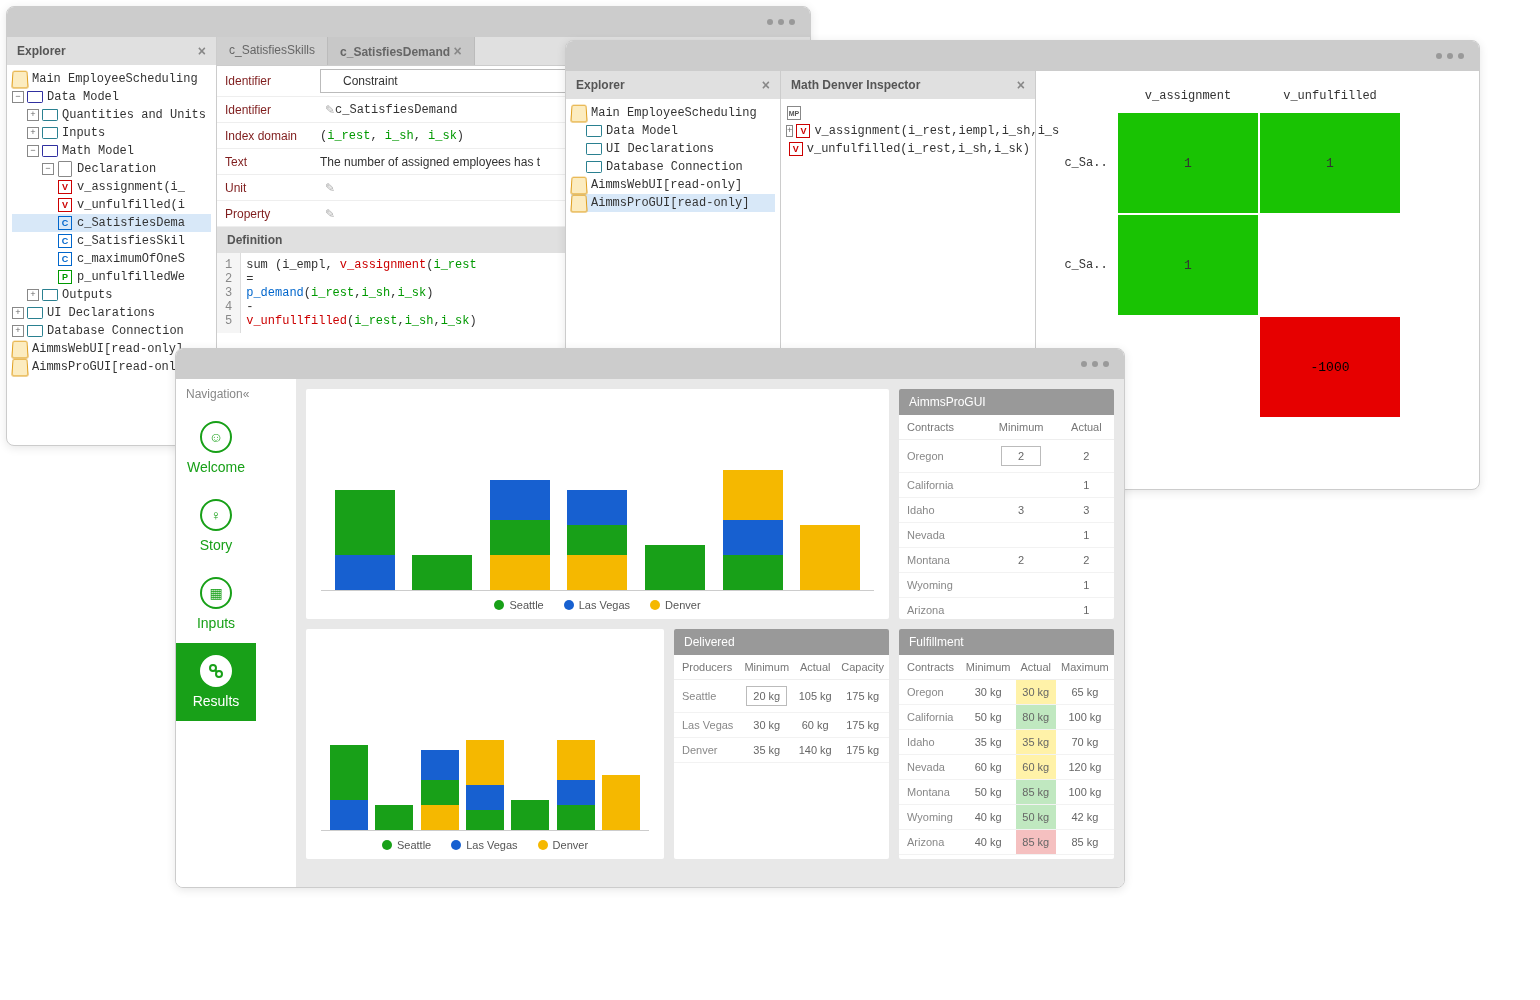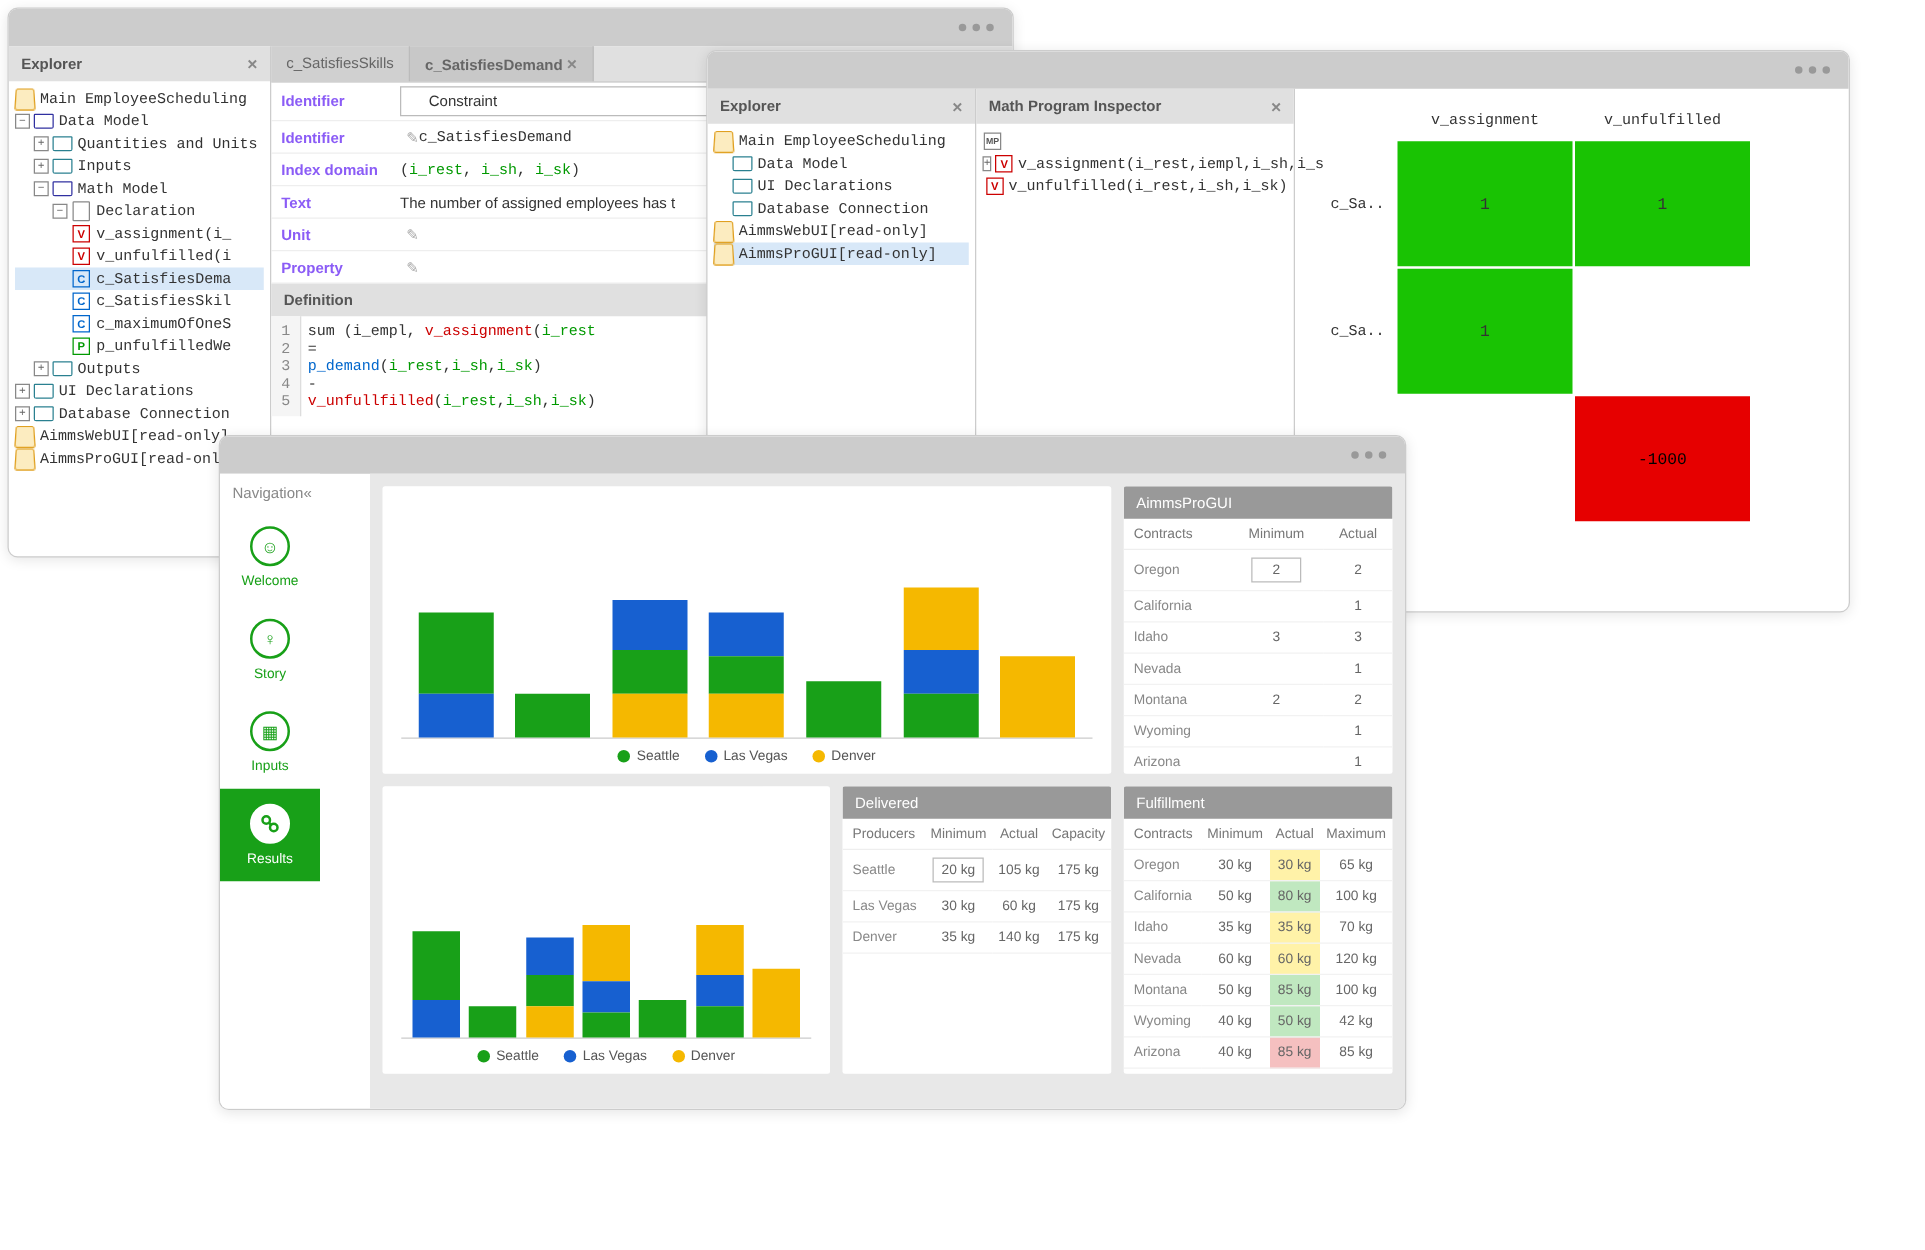--- a/index.html
+++ b/index.html
@@ -23,21 +23,21 @@
 .icon-letter.v { border-color: #c00; color: #c00; }
 .icon-letter.c { border-color: #06c; color: #06c; }
 .icon-letter.p { border-color: #090; color: #090; }
 .icon-letter.mp { border-color: #888; color: #555; font-size: 7px; }
 .tree-row.sel { background: #d8e8f8; }
 .tabs { display: flex; background: #e0e0e0; border-bottom: 1px solid #ccc; }
 .tab { padding: 6px 12px; background: #d0d0d0; border-right: 1px solid #bbb; color: #666; }
 .tab.active { background: #c8c8c8; font-weight: bold; }
 .form-section { padding: 0; }
 .form-row { display: flex; align-items: center; border-bottom: 1px solid #eee; padding: 3px 8px; min-height: 26px; }
-.form-label { width: 95px; color: #8b5cf6; font-weight: bold; font-size: 12px; }
+.form-label { width: 95px; color: #7f1d1d; font-weight: normal; font-size: 12px; }
 .form-value { flex: 1; font-family: 'Courier New', monospace; }
 .form-edit { color: #aaa; margin-left: 5px; }
 .select-box { border: 1px solid #bbb; padding: 4px 22px; flex: 1; display: flex; justify-content: space-between; background: #fff; }
 .code-area { display: flex; font-family: 'Courier New', monospace; font-size: 12px; }
 .code-gutter { background: #f5f5f5; padding: 5px 8px; color: #888; text-align: right; border-right: 1px solid #ddd; }
 .code-text { padding: 5px; white-space: nowrap; }
 .kw-red { color: #c00; }
 .kw-blue { color: #06c; }
 .kw-green { color: #090; }
 .matrix { display: grid; grid-template-columns: 60px 140px 140px; grid-template-rows: 30px 100px 100px 100px; gap: 2px; padding: 10px 20px; }
@@ -45,21 +45,21 @@
 .matrix-cell { display: flex; align-items: center; justify-content: center; font-family: 'Courier New'; font-size: 13px; }
 .cell-green { background: #19c303; }
 .cell-red { background: #e60000; color: #000; }
 .nav-sidebar { width: 80px; background: #fff; }
 .nav-hdr { padding: 8px 10px; color: #888; display: flex; justify-content: space-between; align-items: center; }
 .nav-item { display: flex; flex-direction: column; align-items: center; padding: 12px 5px; gap: 6px; }
 .nav-item.active { background: #18a018; color: #fff; }
 .nav-circle { width: 32px; height: 32px; border: 2px solid #18a018; border-radius: 50%; display: flex; align-items: center; justify-content: center; color: #18a018; font-size: 14px; }
 .nav-item.active .nav-circle { border-color: #fff; color: #fff; background: #fff; }
 .nav-item.active .nav-circle svg { stroke: #18a018; }
-.nav-label { font-size: 11px; color: #18a018; }
+.nav-label { font-size: 14px; color: #18a018; }
 .nav-item.active .nav-label { color: #fff; }
 .dash-body { flex: 1; background: #e8e8e8; padding: 10px; display: grid; grid-template-columns: 1fr 215px 215px; grid-template-rows: 230px 230px; gap: 10px; }
 .card { background: #fff; display: flex; flex-direction: column; border-radius: 2px; overflow: hidden; }
 .card-hdr { background: #999; color: #fff; padding: 6px 10px; font-size: 12px; }
 .card.span2 { grid-column: span 2; }
 .chart-body { flex: 1; padding: 10px 15px 5px; display: flex; flex-direction: column; }
 .chart-area { flex: 1; display: flex; align-items: flex-end; justify-content: space-around; border-bottom: 1px solid #ccc; padding: 0 5px; }
 .stack { width: 60px; display: flex; flex-direction: column-reverse; }
 .seg { width: 100%; }
 .g { background: #18a018; } .b { background: #1760d0; } .o { background: #f5b800; }
@@ -332,21 +332,21 @@
         <div class="tree-row sel">
             <span class="tree-icon">
               <span class="icon-box"></span>
             </span>
             <span>AimmsProGUI[read-only]</span>
           </div>
       </div>
     </div>
     <div style="width:255px; border-right:1px solid #ccc; display:flex; flex-direction:column;">
       <div class="panel-header">
-          <span>Math Program Inspector</span>
+          <span>Math Denver Inspector</span>
           <span class="close-x">×</span>
         </div>
       <div class="tree" style="flex:1; border-bottom:1px solid #ccc;">
         <div class="tree-row">
             <span class="tree-icon">
               <span class="icon-letter mp">MP</span>
             </span>
           </div>
         <div class="tree-row">
             <span class="tree-toggle">+</span>

